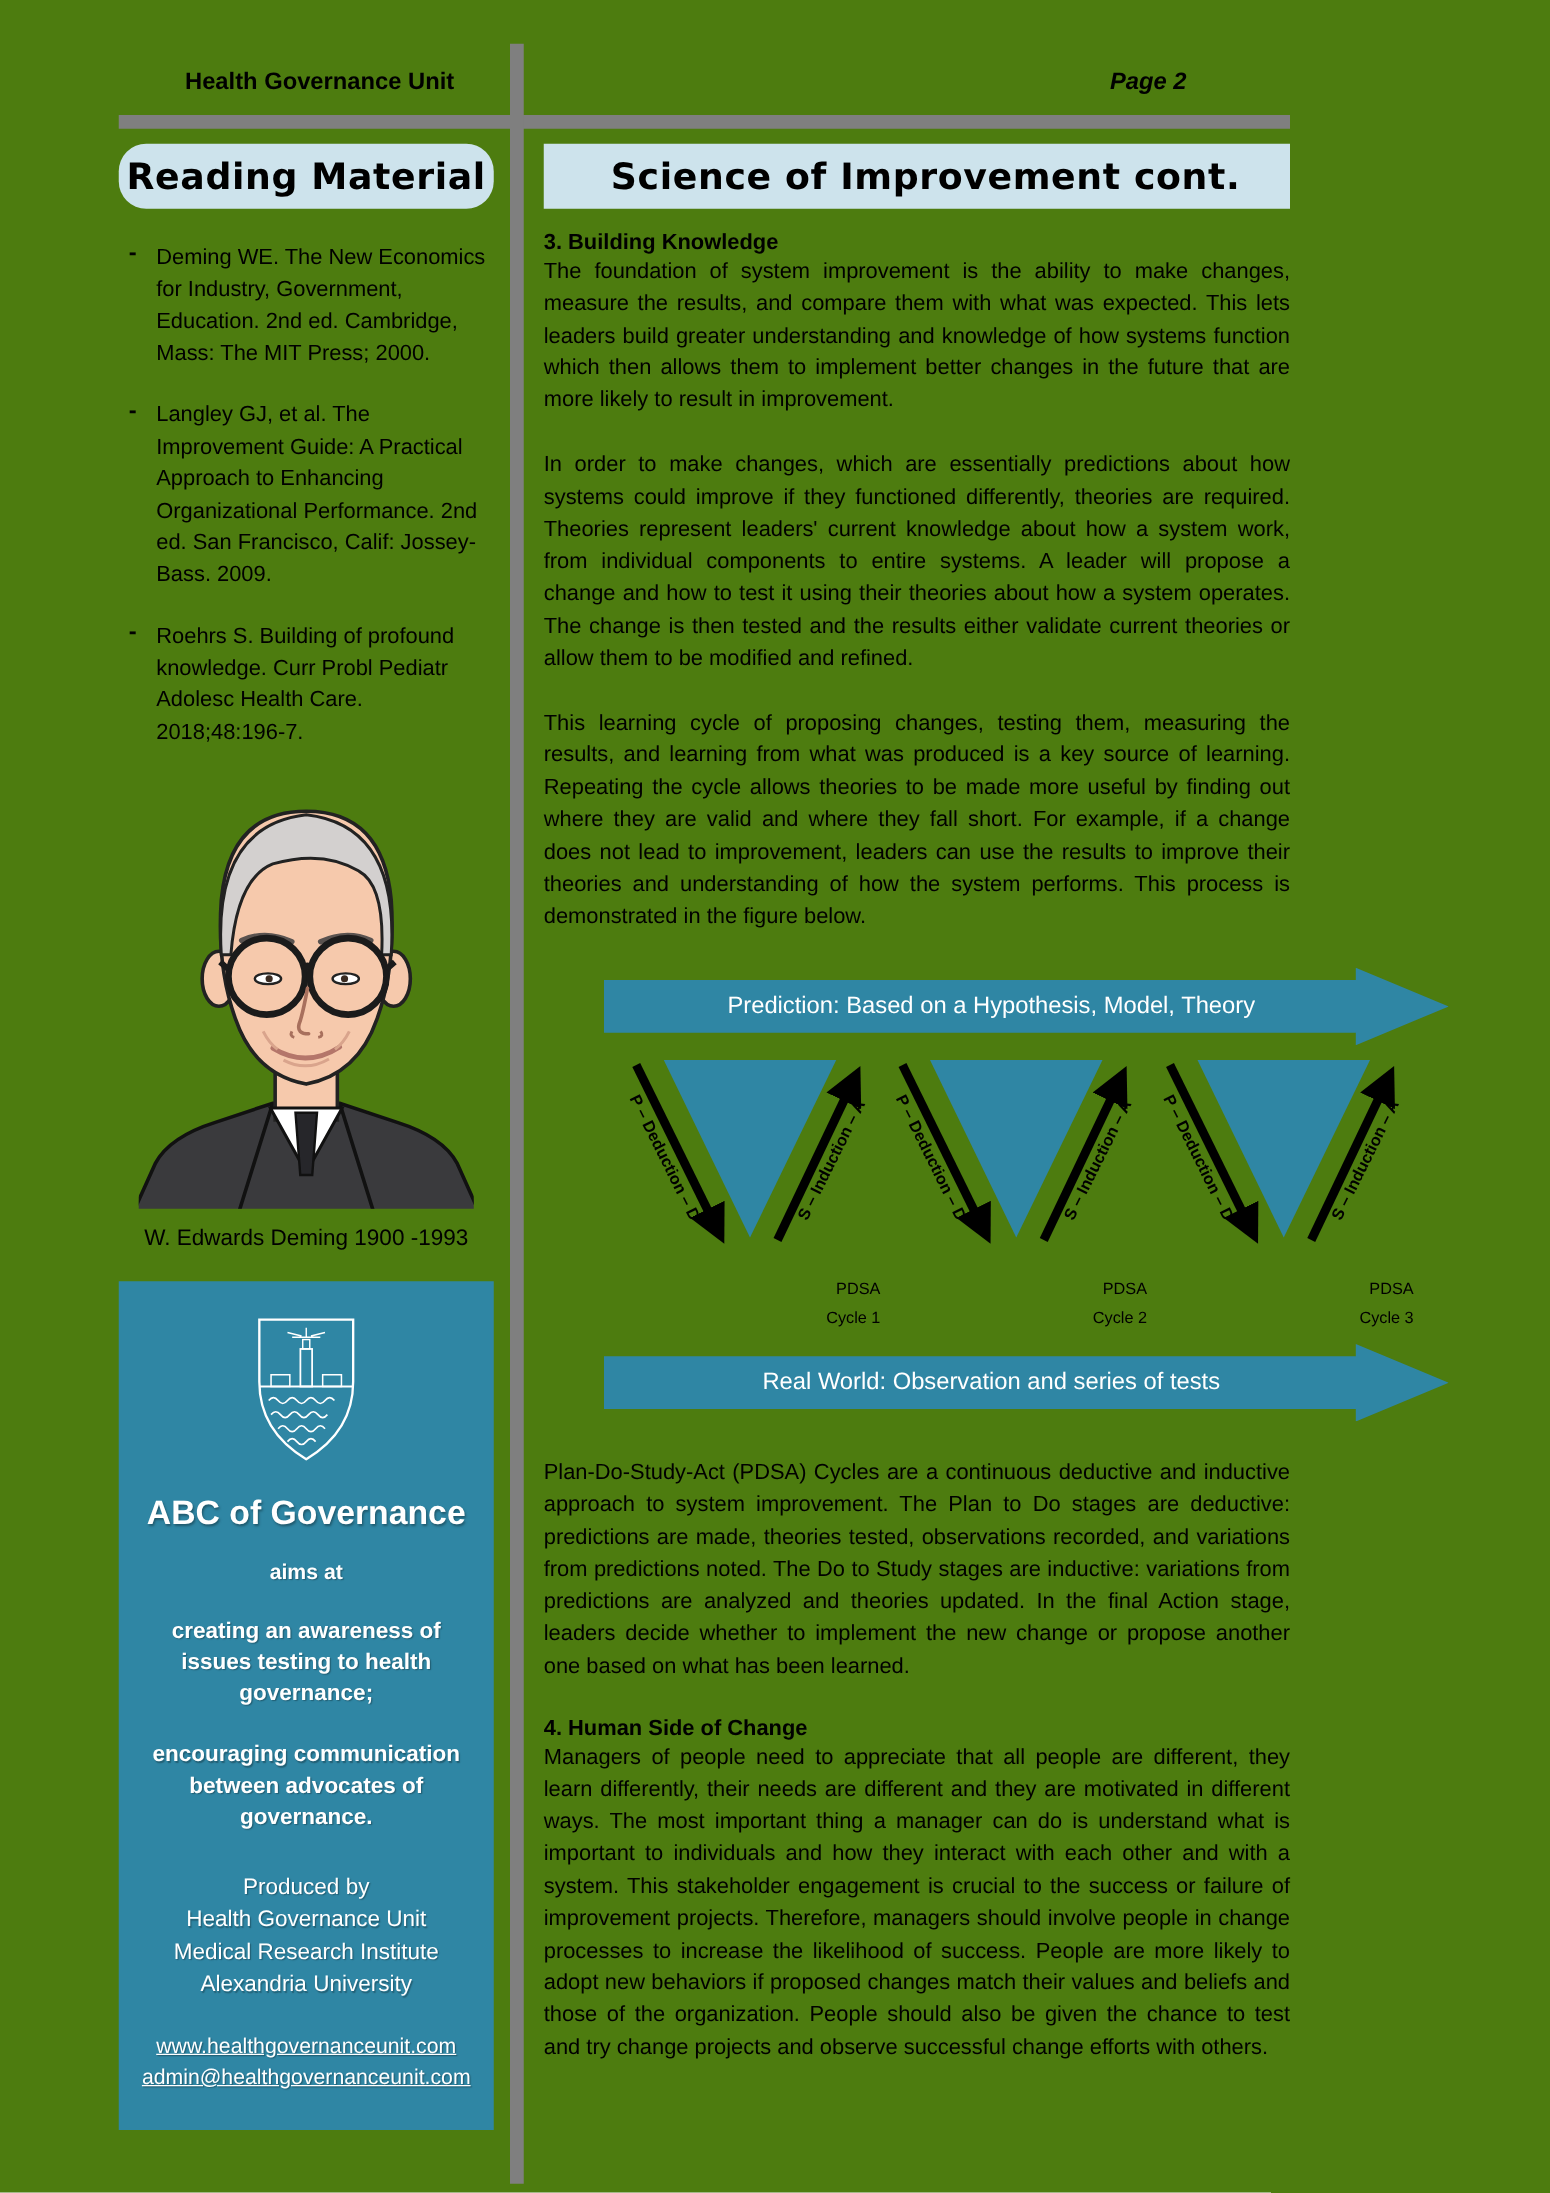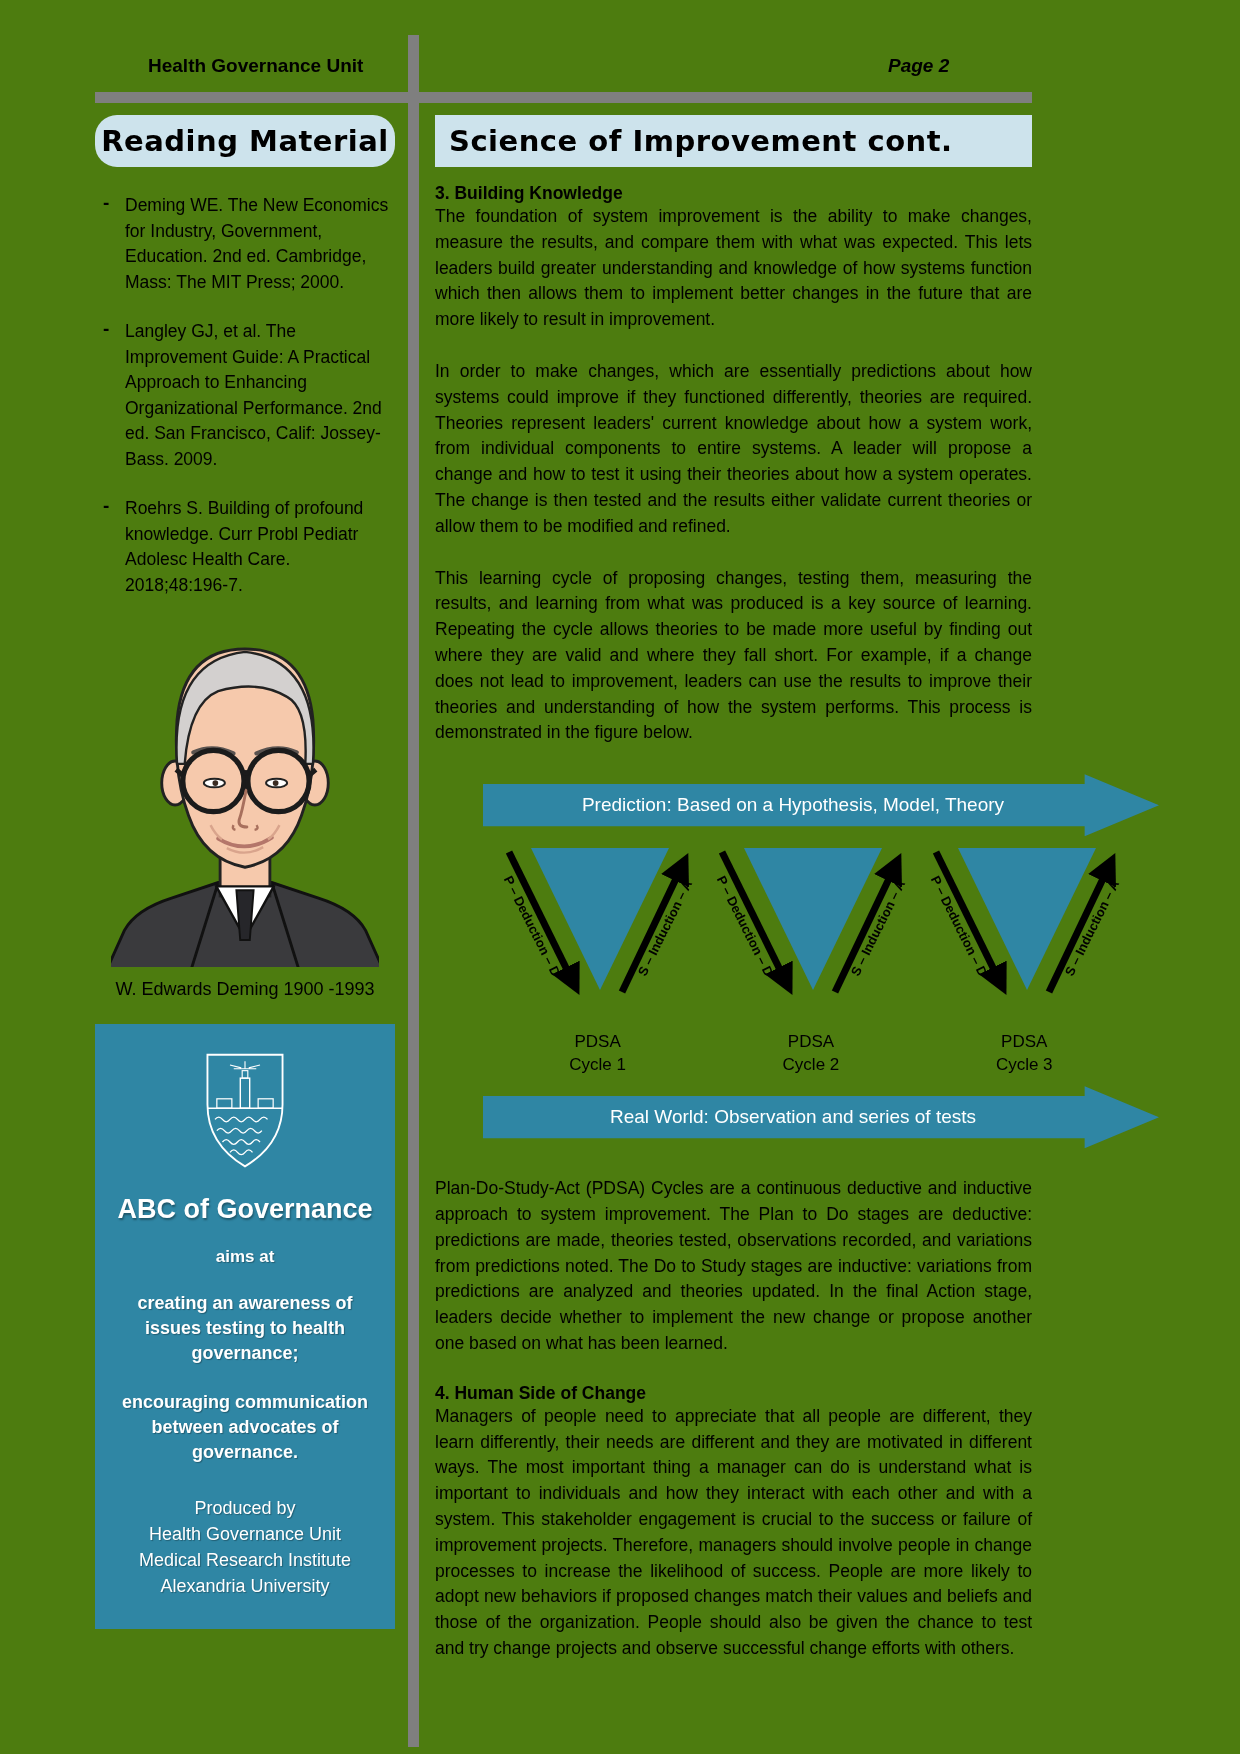--- a/index.html
+++ b/index.html
@@ -12,21 +12,21 @@
   .hbar{position:absolute;left:95px;top:92px;width:937px;height:11px;background:#7f7f7f;}
   .vbar{position:absolute;left:408px;top:35px;width:11px;height:1712px;background:#7f7f7f;}
 
   
   .left-col{position:absolute;left:95px;top:115px;width:300px;}
   .right-col{position:absolute;left:435px;top:115px;width:597px;}
 
   .block-heading{background:#cde3ec;font-family:"DejaVu Sans",sans-serif;font-weight:bold;
                  font-size:29px;letter-spacing:.5px;height:52px;line-height:52px;}
   .block-heading.center{text-align:center;border-radius:22px;}
-  .block-heading.pad{padding-left:14px;}
+  .block-heading.pad{padding-left:14px;text-align:center;}
 
   
   .refs{margin:26px 0 0 0;padding:0;}
   .refs li{list-style:none;position:relative;padding-left:30px;margin-bottom:24px;
            font-size:17.5px;line-height:25.5px;}
   .refs li::before{content:"-";position:absolute;left:8px;top:-3px;font-size:19px;font-weight:bold;}
 
   .portrait-wrap{margin-top:14px;text-align:center;}
   .caption{margin-top:8px;text-align:center;font-size:18px;}
 
@@ -48,21 +48,21 @@
   .para + .para{margin-top:26px;}
 
   
   .figure{margin-top:28px;width:730px;}
   .banner{position:relative;margin-left:48px;width:676px;height:62px;background:#2f86a4;
           clip-path:polygon(0 16%,89% 16%,89% 0,100% 50%,89% 100%,89% 84%,0 84%);
           color:#fff;font-size:19px;text-align:center;line-height:62px;}
   .banner .banner-text{display:inline-block;padding-right:56px;}
   .cycles-row{display:flex;margin-left:56px;width:640px;margin-top:10px;}
   .cycle{width:213.3px;text-align:center;}
-  .pdsa-label{font-size:17px;line-height:23px;margin-top:12px;}
+  .pdsa-label{font-size:13px;line-height:23px;margin-top:0;text-align:right;}
   .cycle svg text{font-family:"Liberation Sans",sans-serif;font-size:13px;font-weight:bold;fill:#000;}
   .bottom-banner{margin-top:10px;}
 </style>
 </head>
 <body>
 
 <svg width="0" height="0" style="position:absolute" aria-hidden="true">
   <defs>
     <marker id="ah" viewBox="0 0 10 10" refX="6" refY="5" markerWidth="4.4" markerHeight="4.4" orient="auto-start-reverse">
       <path d="M0,0 L10,5 L0,10 Z" fill="#000"></path>
@@ -146,20 +146,24 @@
       <div class="gov-title">ABC of Governance</div>
       <div class="gov-sub">aims at</div>
       <div class="gov-aim">creating an awareness of issues testing to health governance;</div>
       <div class="gov-aim">encouraging communication between advocates of governance.</div>
       <div class="gov-produced">
         <div>Produced by</div>
         <div>Health Governance Unit</div>
         <div>Medical Research Institute</div>
         <div>Alexandria University</div>
       </div>
+      <div class="gov-links">
+        <a href="#">www.healthgovernanceunit.com</a>
+        <a href="#">admin@healthgovernanceunit.com</a>
+      </div>
     </div>
   </div>
 
   <div class="right-col">
     <div class="block-heading pad">Science of Improvement cont.</div>
 
     <div class="sec-title">3. Building Knowledge</div>
     <p class="para" style="margin-top:0">The foundation of system improvement is the ability to make changes, measure the results, and compare them with what was expected. This lets leaders build greater understanding and knowledge of how systems function which then allows them to implement better changes in the future that are more likely to result in improvement.</p>
     <p class="para">In order to make changes, which are essentially predictions about how systems could improve if they functioned differently, theories are required. Theories represent leaders' current knowledge about how a system work, from individual components to entire systems. A leader will propose a change and how to test it using their theories about how a system operates. The change is then tested and the results either validate current theories or allow them to be modified and refined.</p>
     <p class="para">This learning cycle of proposing changes, testing them, measuring the results, and learning from what was produced is a key source of learning. Repeating the cycle allows theories to be made more useful by finding out where they are valid and where they fall short. For example, if a change does not lead to improvement, leaders can use the results to improve their theories and understanding of how the system performs. This process is demonstrated in the figure below.</p>

